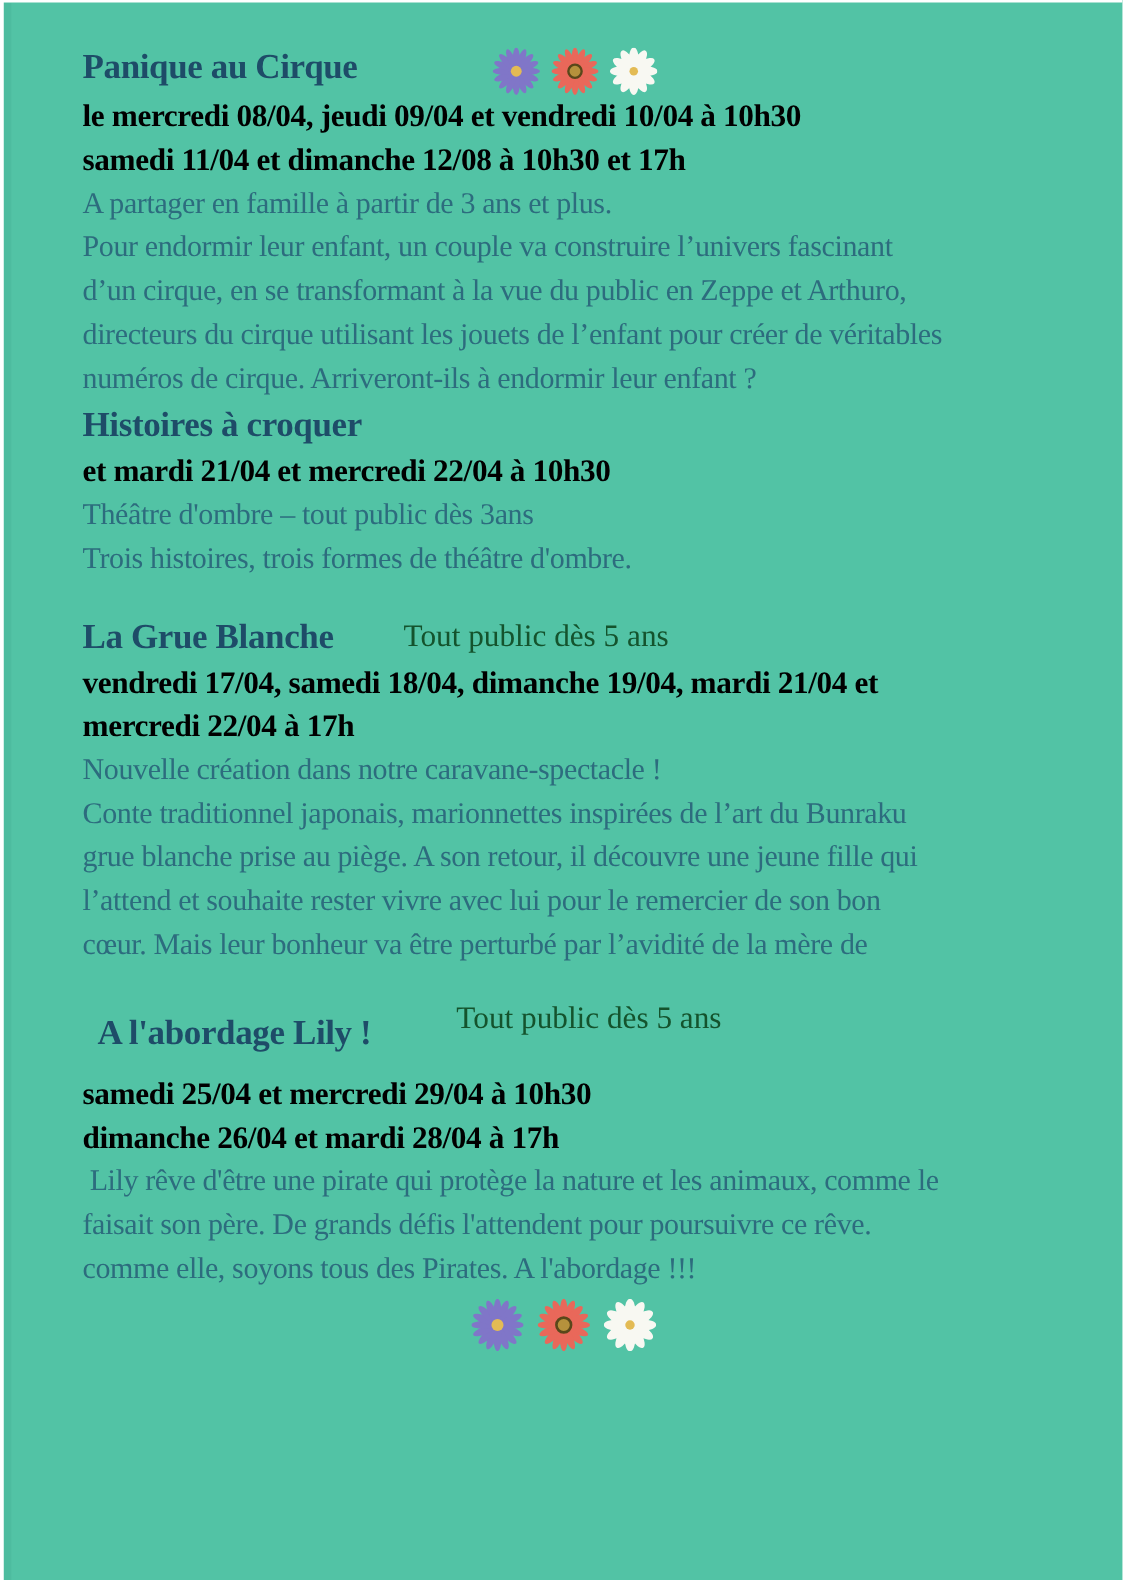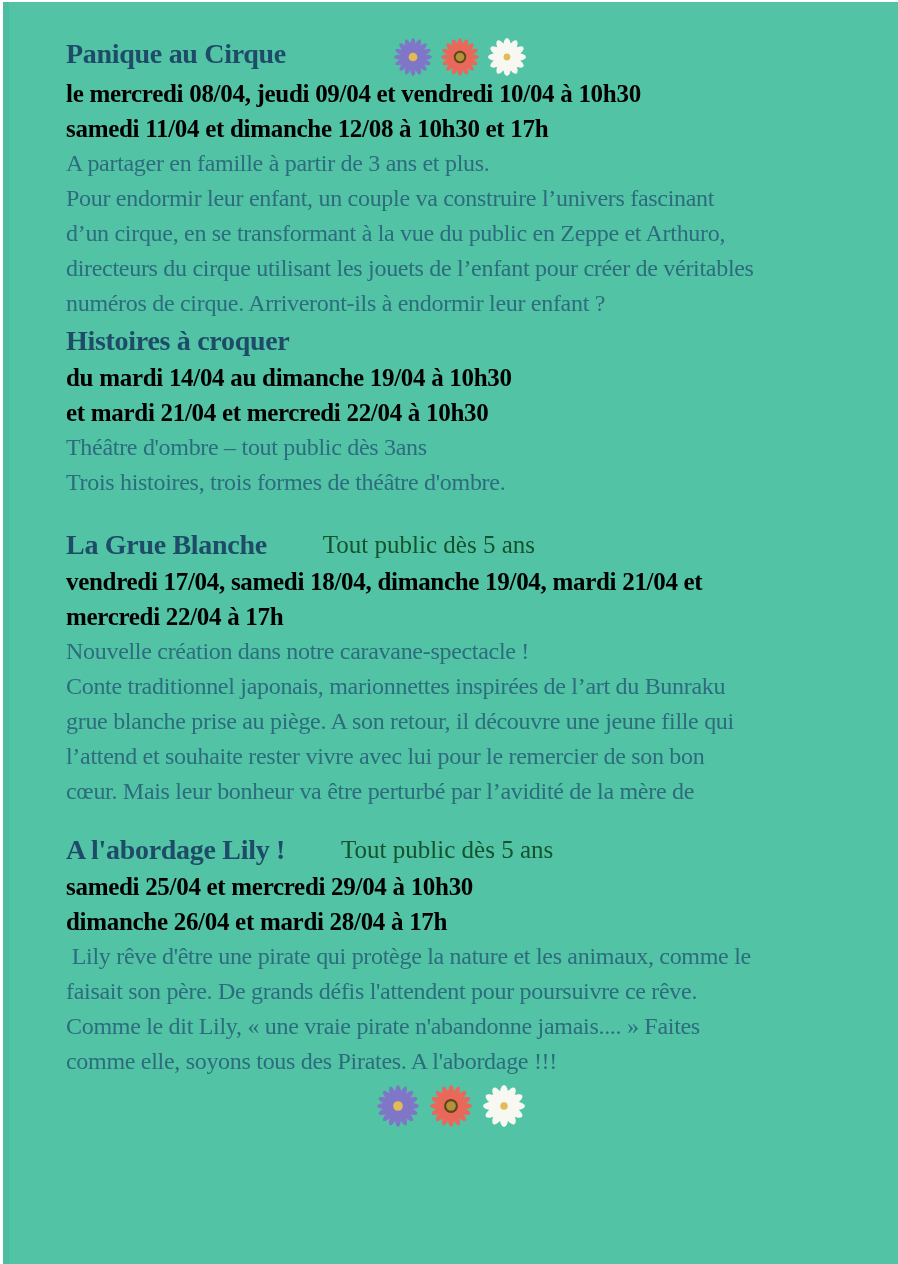--- a/index.html
+++ b/index.html
@@ -152,21 +152,20 @@
     <div class="body-line">Pour endormir leur enfant, un couple va construire l’univers fascinant</div>
     <div class="body-line">d’un cirque, en se transformant à la vue du public en Zeppe et Arthuro,</div>
     <div class="body-line">directeurs du cirque utilisant les jouets de l’enfant pour créer de véritables</div>
     <div class="body-line">numéros de cirque. Arriveront-ils à endormir leur enfant ?</div>
   </section>
 
   <section class="section-histoires">
     <div class="title-row">
       <h2 class="show-title" style="margin:0">Histoires à croquer</h2>
     </div>
-    <div class="date-line">du mardi 14/04 au dimanche 19/04 à 10h30</div>
     <div class="date-line">et mardi 21/04 et mercredi 22/04 à 10h30</div>
     <div class="body-line">Théâtre d'ombre – tout public dès 3ans</div>
     <div class="body-line">Trois histoires, trois formes de théâtre d'ombre.</div>
   </section>
 
   <section class="section-grue">
     <div class="title-row">
       <h2 class="show-title" style="margin:0">La Grue Blanche</h2>
       <span class="show-subtitle">Tout public dès 5 ans</span>
     </div>
@@ -174,28 +173,27 @@
     <div class="date-line">mercredi 22/04 à 17h</div>
     <div class="body-line">Nouvelle création dans notre caravane-spectacle !</div>
     <div class="body-line">Conte traditionnel japonais, marionnettes inspirées de l’art du Bunraku</div>
     <div class="body-line">grue blanche prise au piège. A son retour, il découvre une jeune fille qui</div>
     <div class="body-line">l’attend et souhaite rester vivre avec lui pour le remercier de son bon</div>
     <div class="body-line">cœur. Mais leur bonheur va être perturbé par l’avidité de la mère de</div>
   </section>
 
   <section class="section-lily">
     <div class="title-row">
-      <h2 class="show-title" style="margin:0">A l'abordage Lily !</h2>
+      <h2 class="show-title" style="margin:12px">A l'abordage Lily !</h2>
       <span class="show-subtitle">Tout public dès 5 ans</span>
     </div>
     <div class="date-line">samedi 25/04 et mercredi 29/04 à 10h30</div>
     <div class="date-line">dimanche 26/04 et mardi 28/04 à 17h</div>
     <div class="body-line"> Lily rêve d'être une pirate qui protège la nature et les animaux, comme le</div>
     <div class="body-line">faisait son père. De grands défis l'attendent pour poursuivre ce rêve.</div>
-    <div class="body-line">Comme le dit Lily, « une vraie pirate n'abandonne jamais.... » Faites</div>
     <div class="body-line">comme elle, soyons tous des Pirates. A l'abordage !!!</div>
   </section>
 
   <div class="bottom-flowers">
     <svg class="flower" viewBox="0 0 40 40">
         <use href="#flower-purple"></use>
       </svg>
     <svg class="flower" viewBox="0 0 40 40">
         <use href="#flower-red"></use>
       </svg>

